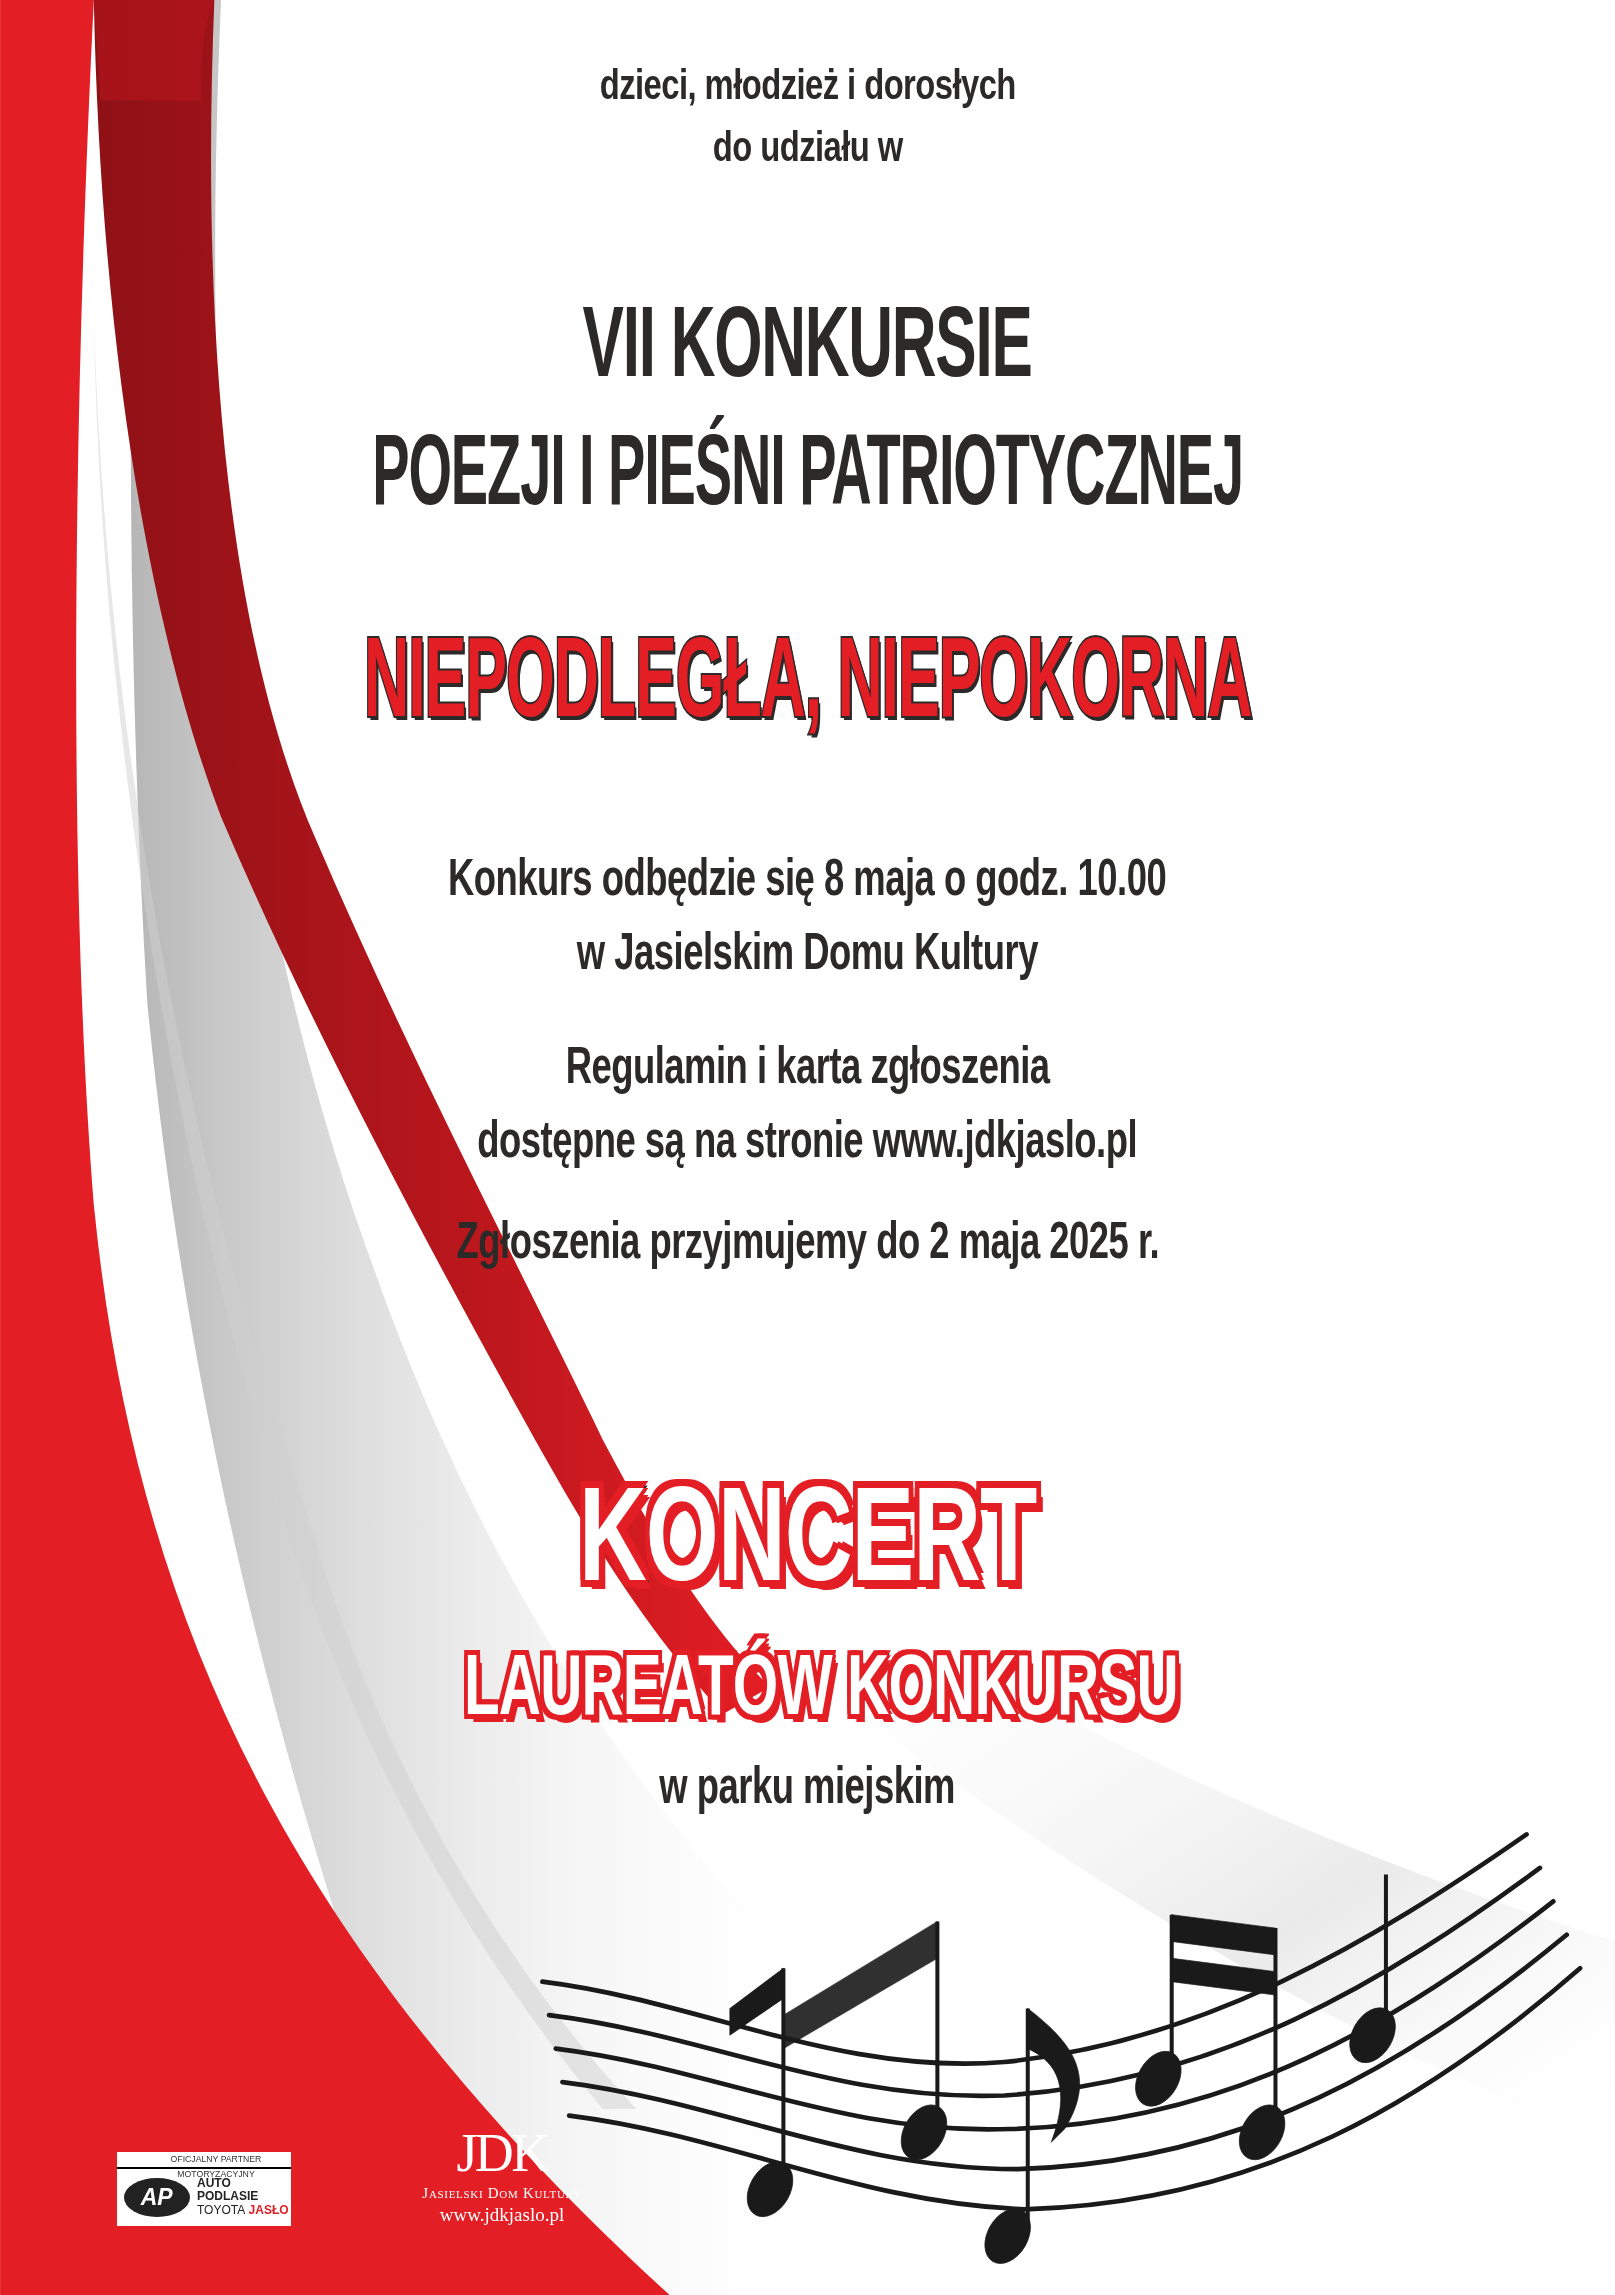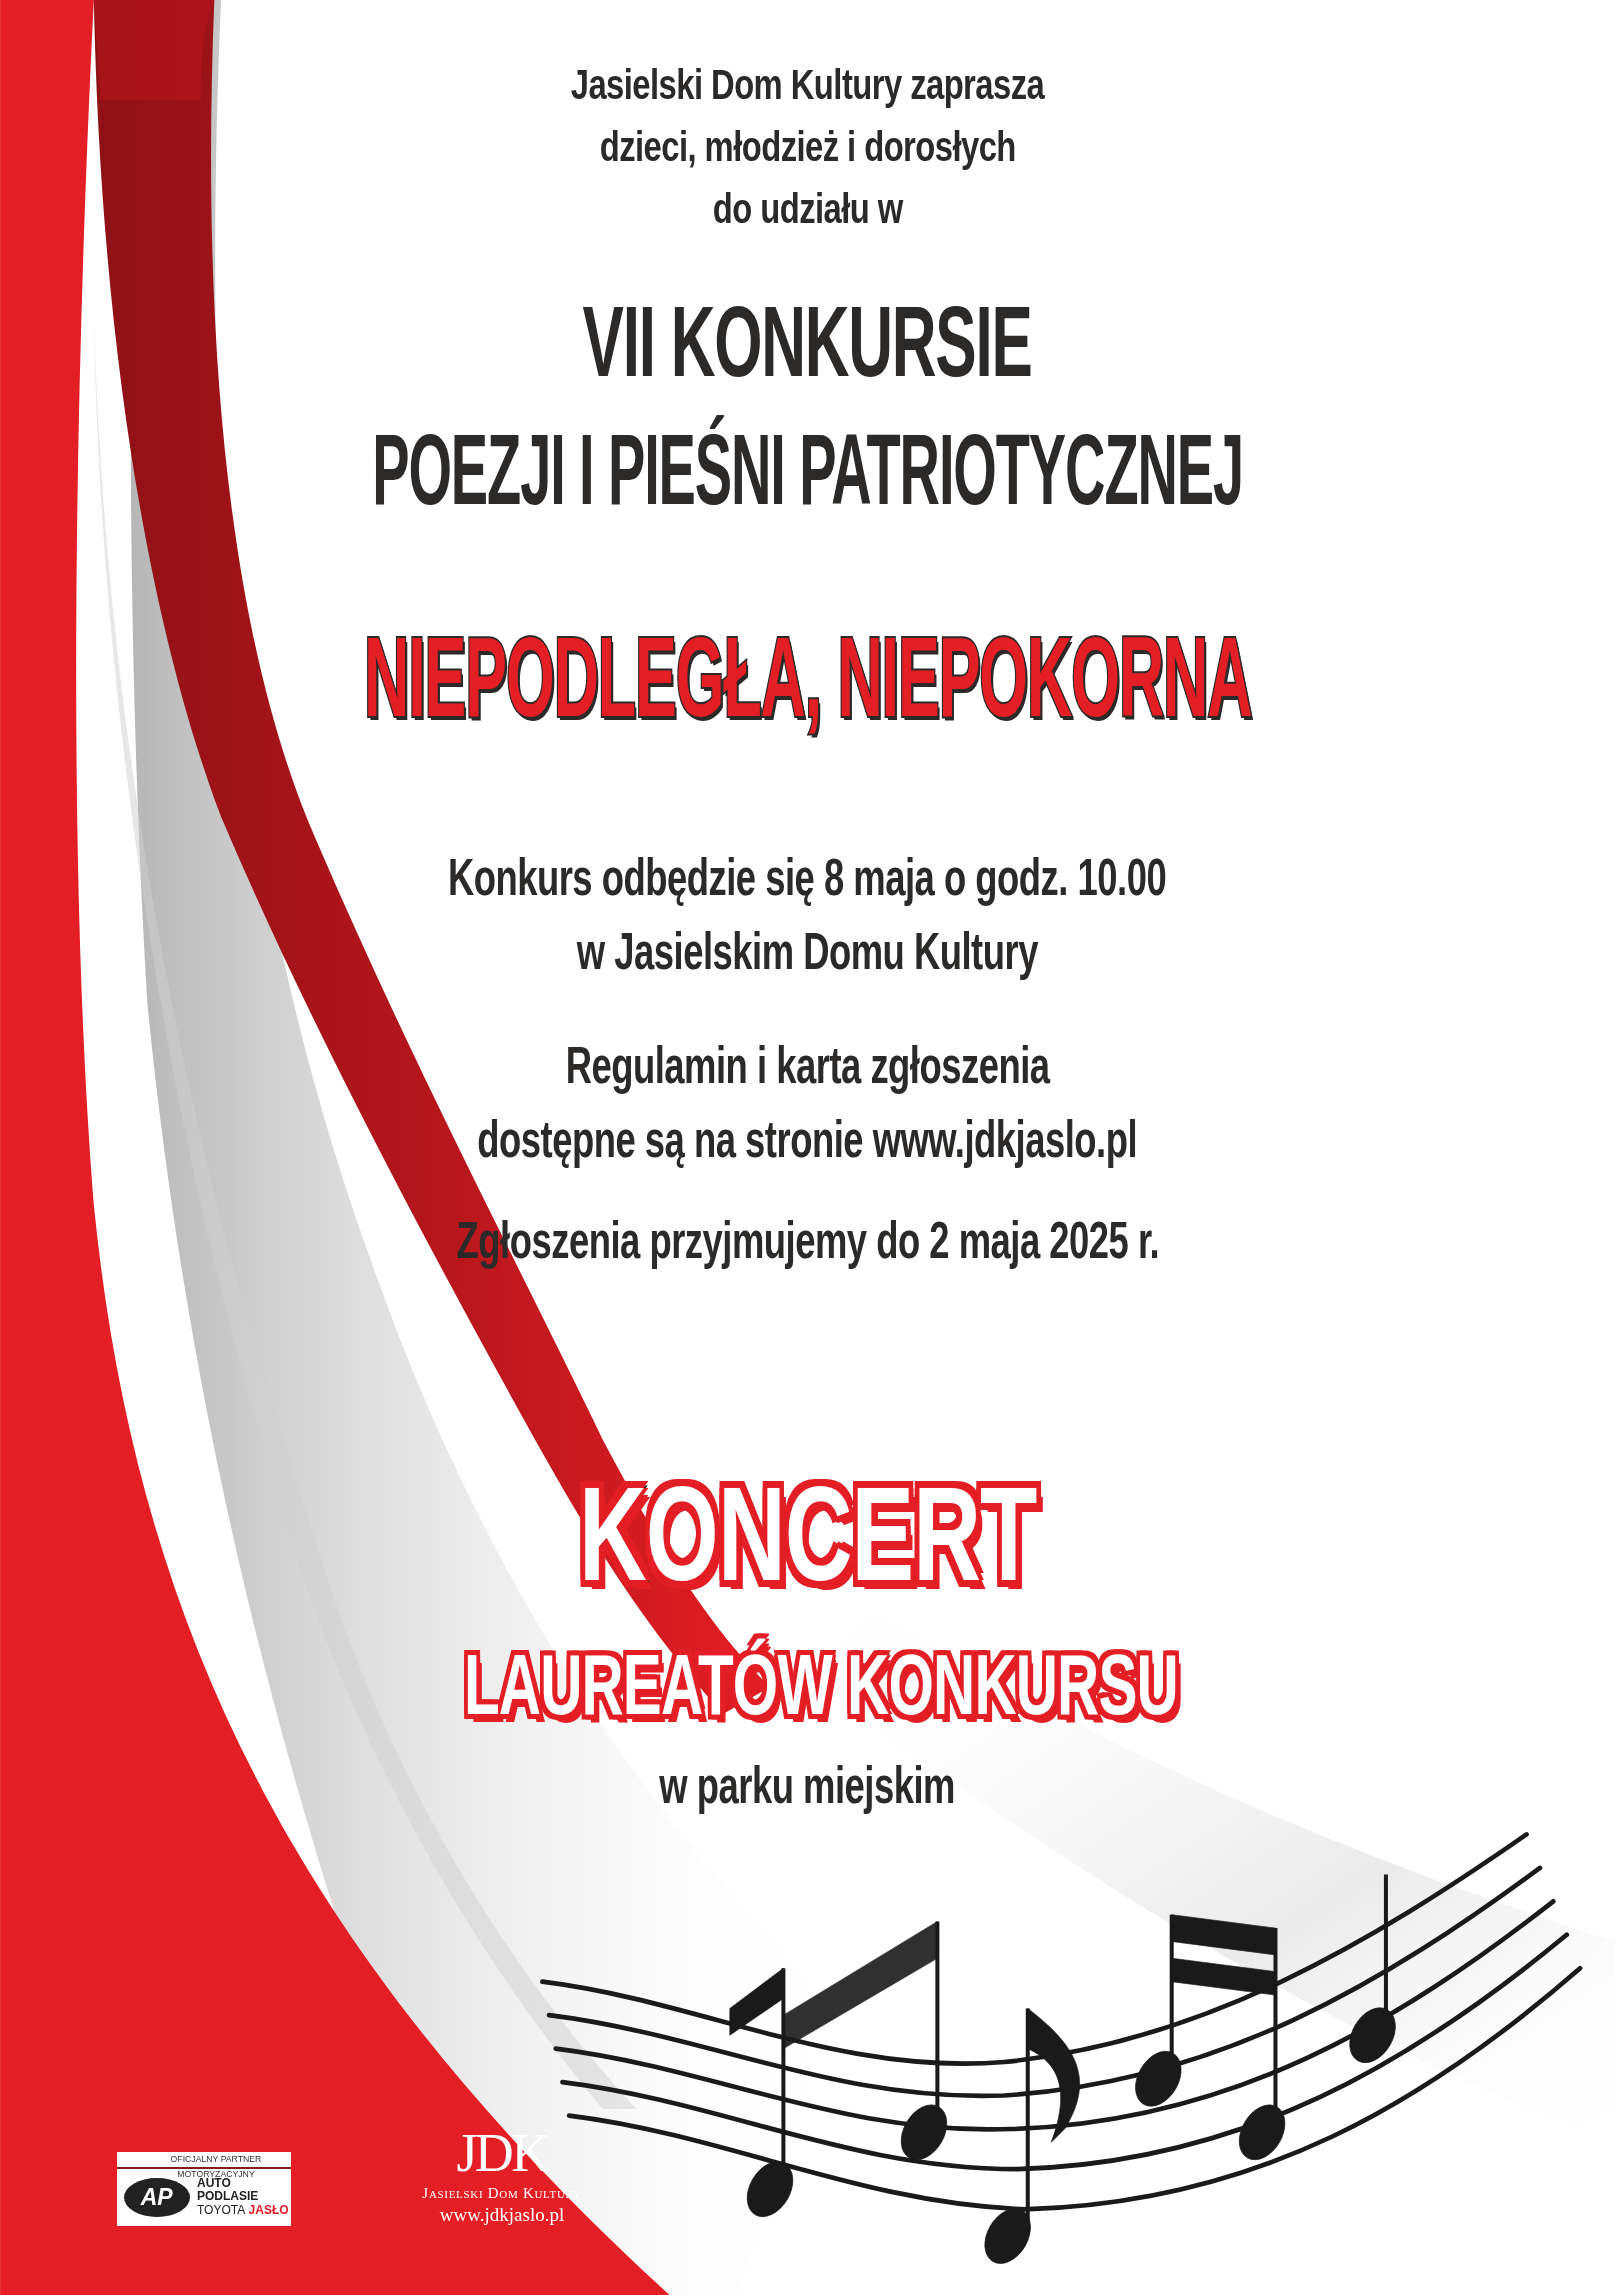--- a/index.html
+++ b/index.html
@@ -13,21 +13,21 @@
      -webkit-text-stroke: 4px #2b2a29; paint-order: stroke fill;
      text-shadow: 4px 4px 0 #2b2a29; }
   .info { font-size: 52px; line-height: 74px; }
   .koncert { font-size: 134px; line-height: 147px; color: #ffffff; letter-spacing: -1.3px;
      -webkit-text-stroke: 4.7px #2b2a29; paint-order: stroke fill;
      text-shadow: 0 0 0 #e31e24, 6.7px 0 0 #e31e24, -6.7px 0 0 #e31e24, 0 6.7px 0 #e31e24, 0 -6.7px 0 #e31e24, 6.7px 6.7px 0 #e31e24, -6.7px -6.7px 0 #e31e24, 6.7px -6.7px 0 #e31e24, -6.7px 6.7px 0 #e31e24, 9.4px 9.4px 0 #e31e24; }
   .laureat { font-size: 86px; line-height: 100px; color: #ffffff; letter-spacing: -1.3px;
      -webkit-text-stroke: 3.3px #2b2a29; paint-order: stroke fill;
      text-shadow: 5.4px 0 0 #e31e24, -5.4px 0 0 #e31e24, 0 5.4px 0 #e31e24, 0 -5.4px 0 #e31e24, 5.4px 5.4px 0 #e31e24, -5.4px -5.4px 0 #e31e24, 5.4px -5.4px 0 #e31e24, -5.4px 5.4px 0 #e31e24, 8px 8px 0 #e31e24; }
   .sponsor { position: absolute; left: 117px; top: 2152px; width: 174px; height: 74px; background: #ffffff; }
-  .sponsor .top { height: 14.7px; border-bottom: 2px solid #7f1d1d; font-size: 8.7px; color: #333; text-align: center; line-height: 14.7px; letter-spacing: 0px; padding-left: 24px; }
+  .sponsor .top { height: 14.7px; border-bottom: 2px solid #000000; font-size: 8.7px; color: #333; text-align: center; line-height: 14.7px; letter-spacing: 0px; padding-left: 24px; }
   .sponsor .body { position: relative; height: 57px; }
   .sponsor .oval { position: absolute; left: 6.7px; top: 9.4px; width: 66px; height: 39px; border-radius: 50%; background: #222; color: #fff; font-weight: bold; font-style: italic; font-size: 23px; line-height: 39px; text-align: center; }
   .sponsor .name { position: absolute; left: 80px; top: 8px; font-size: 12px; line-height: 13.4px; color: #222; font-weight: bold; }
   .sponsor .name .t { font-weight: normal; }
   .sponsor .name .j { color: #e31e24; font-weight: bold; }
   .jdk { position: absolute; left: 388px; top: 2123px; width: 228px; text-align: center; color: #ffffff; }
   .jdk .mark { font-family: "Liberation Serif", serif; font-size: 54px; font-weight: normal; line-height: 60px; letter-spacing: -2.7px; }
   .jdk .nm { font-family: "Liberation Serif", serif; font-size: 15px; letter-spacing: 0.7px; line-height: 20px; font-variant: small-caps; }
   .jdk .url { font-family: "Liberation Serif", serif; font-size: 19px; line-height: 23px; }
 </style>
@@ -89,21 +89,20 @@
     <path d="M1750 2925 L1905 2945 L1905 2980 L1750 2960 Z"></path>
     <ellipse cx="1730" cy="3105" rx="30" ry="44" transform="rotate(30 1730 3105)"></ellipse>
     <ellipse cx="1885" cy="3185" rx="30" ry="44" transform="rotate(30 1885 3185)"></ellipse>
 
     <line x1="2070" y1="2800" x2="2070" y2="3030" stroke-width="6"></line>
     <ellipse cx="2050" cy="3040" rx="30" ry="44" transform="rotate(30 2050 3040)"></ellipse>
   </g>
 </svg>
 
 <div class="layer" style="top:54px;">
-  <div><span class="cond intro" style="transform:scaleX(0.78);">Jasielski Dom Kultury zaprasza</span></div>
   <div><span class="cond intro" style="transform:scaleX(0.78);">dzieci, młodzież i dorosłych</span></div>
   <div><span class="cond intro" style="transform:scaleX(0.78);">do udziału w</span></div>
 </div>
 
 <div class="layer" style="top:281px;">
   <div><span class="cond title" style="transform:scaleX(0.62);">VII KONKURSIE</span></div>
   <div style="margin-top:6.7px;"><span class="cond title" style="transform:scaleX(0.56);">POEZJI I PIEŚNI PATRIOTYCZNEJ</span></div>
 </div>
 
 <div class="layer" style="top:613px;">

